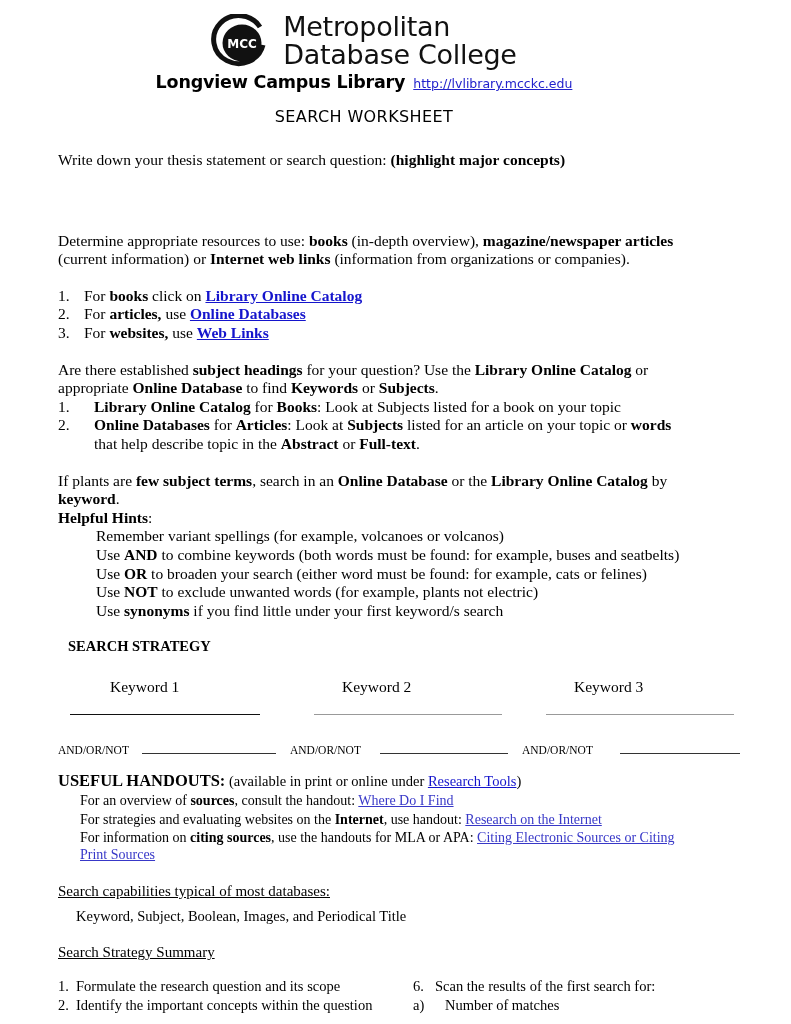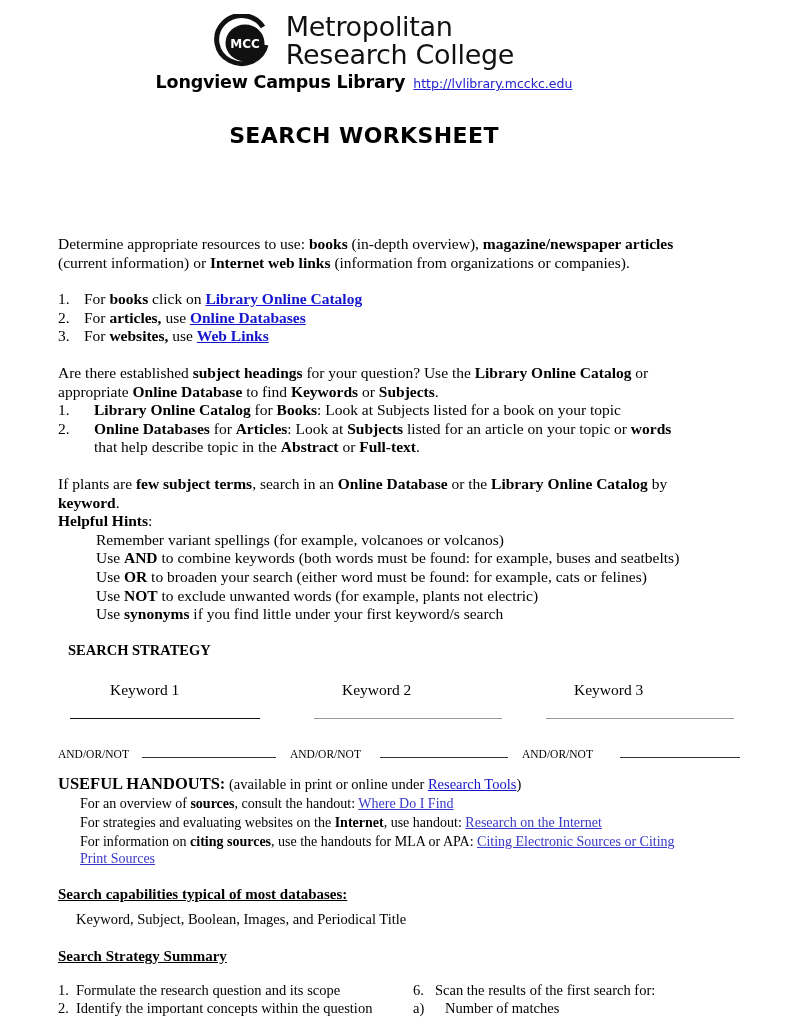--- a/index.html
+++ b/index.html
@@ -67,24 +67,24 @@
     font-family: "DejaVu Sans", "Liberation Sans", sans-serif;
     font-size: 12.5px;
     color: #2222cc;
     text-decoration: underline;
   }
 
   
   .doc-title {
     text-align: center;
     font-family: "DejaVu Sans", "Liberation Sans", sans-serif;
-    font-weight: bold;
-    font-size: 22px;
+    font-weight: normal;
+    font-size: 16px;
     letter-spacing: 0.4px;
-    margin-top: 31px;
+    margin-top: 15px;
   }
 
   
   .body-wrap {
     padding: 0 46px 0 58px;
     font-size: 15.5px;
     line-height: 1.20;
   }
   .p {
     margin: 0;
@@ -201,21 +201,21 @@
     font-weight: normal;
     font-size: 14.5px;
   }
   .handout-line {
     font-size: 14px;
     padding-left: 22px;
     margin-top: 2px;
   }
 
   .u-head {
-    font-weight: bold;
+    font-weight: normal;
     font-size: 15px;
     text-decoration: underline;
   }
   .cap-line {
     font-size: 14.5px;
     padding-left: 18px;
   }
 
   
   .summary-cols {
@@ -253,35 +253,39 @@
     <div class="logo-row">
       <div class="logo-mark">
         <svg width="62" height="56" viewBox="0 0 62 56" xmlns="http://www.w3.org/2000/svg">
           <path d="M49 13 A25 24 0 1 0 52 31" fill="none" stroke="#111111" stroke-width="5"></path>
           <ellipse cx="31" cy="29" rx="19.5" ry="18.5" fill="#111111"></ellipse>
           <text x="31" y="34" text-anchor="middle" font-family="DejaVu Sans, Liberation Sans, sans-serif" font-size="12" font-weight="bold" fill="#ffffff">MCC</text>
         </svg>
       </div>
       <div class="logo-wordmark">
         <div>Metropolitan</div>
-        <div>Research College</div>
+        <div>Database College</div>
       </div>
     </div>
     <div class="campus-line">
       <span class="campus-name">Longview Campus Library</span>
       <span class="campus-url">http://lvlibrary.mcckc.edu</span>
     </div>
   </div>
 
   <div class="doc-title">SEARCH WORKSHEET</div>
 
   <div class="body-wrap">
 
     <div class="gap-xl"></div>
 
+    <p class="p">
+      <span>Write down your thesis statement or search question:</span>
+      <b>(highlight major concepts)</b>
+    </p>
 
     <div class="gap-thesis"></div>
 
     <p class="p">
       <span>Determine appropriate resources to use</span><span>: </span><b>books</b><span> (in-depth overview), </span><b>magazine/newspaper articles</b><span> (current information) or </span><b>Internet web links</b><span> (information from organizations or companies).</span>
     </p>
 
     <div class="gap-lg"></div>
 
 

